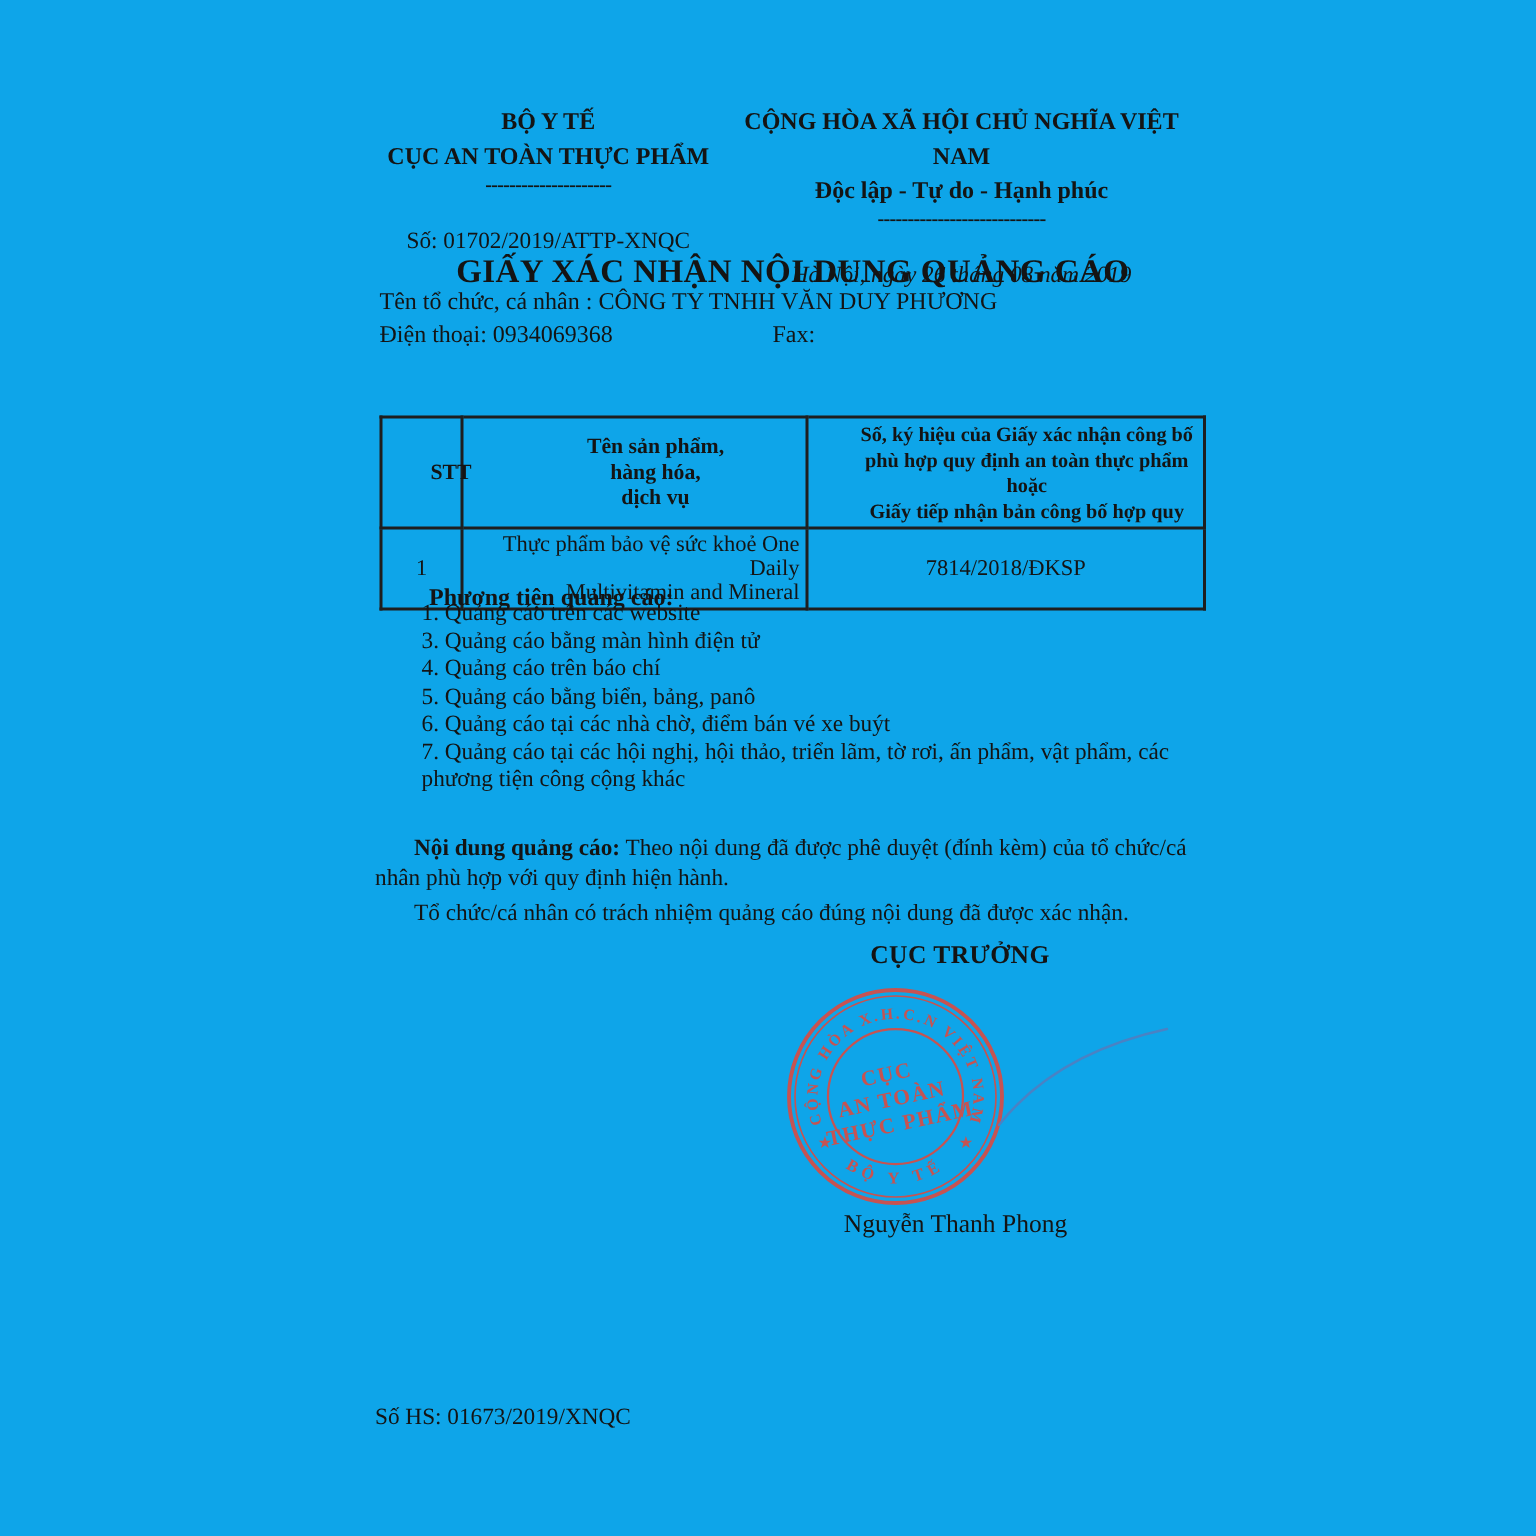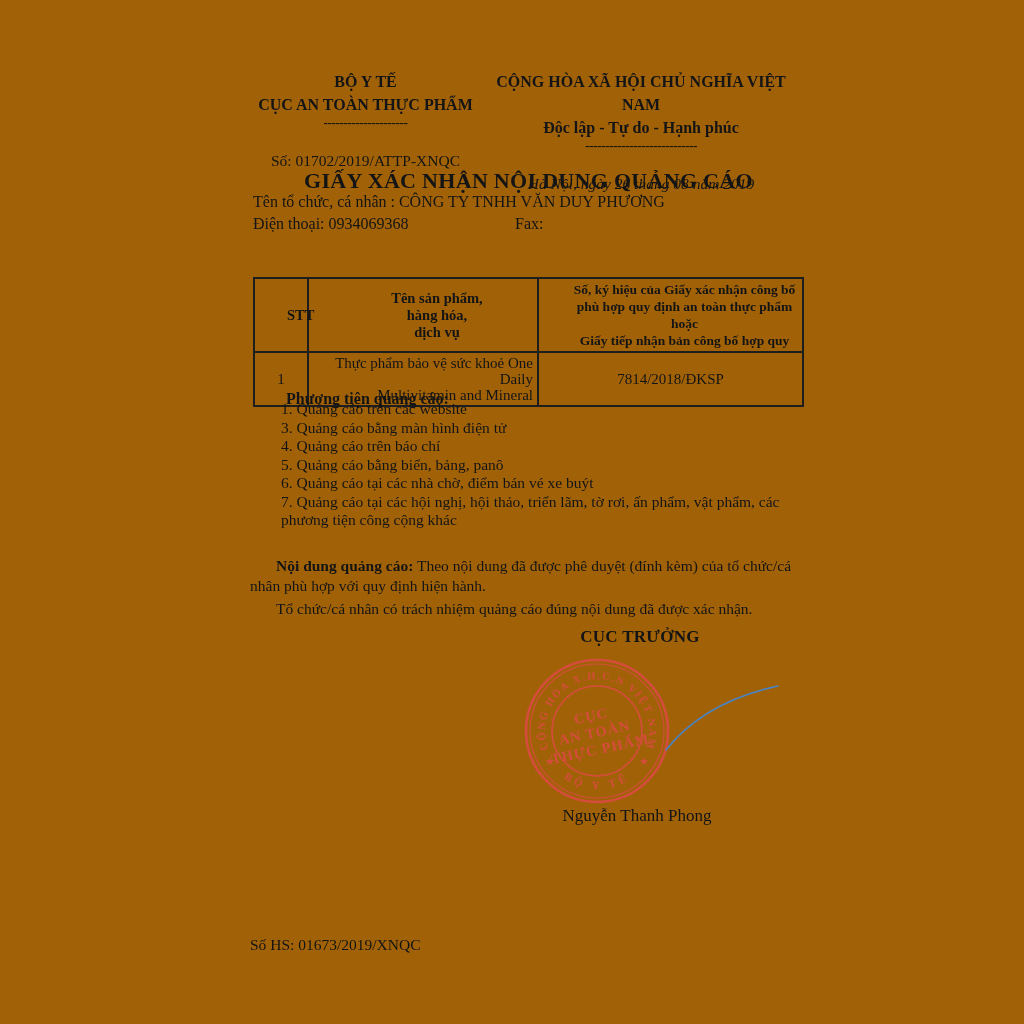--- a/index.html
+++ b/index.html
@@ -1,16 +1,16 @@
 <!DOCTYPE html>
 <html><head>
 <meta charset="utf-8">
 <style>
   html,body{margin:0;padding:0;background:#ffffff;}
-  .page{position:relative;width:1024px;height:1024px;background:#a16207;overflow:hidden;
+  .page{position:relative;width:1024px;height:1024px;background:#0ea5e9;overflow:hidden;
         font-family:"Liberation Serif","DejaVu Serif",serif;color:#141414;}
   .b{font-weight:bold;}
   .i{font-style:italic;}
   .preline{white-space:pre-line;}
 
   .hdr{position:absolute;left:253px;top:70px;width:551px;display:flex;}
   .hdr-left{width:225px;text-align:center;}
   .hdr-right{flex:1;text-align:center;}
   .hdr .hl{font-weight:bold;font-size:16px;line-height:23px;}
   .hdr .dash{font-weight:bold;font-size:13.5px;line-height:13px;letter-spacing:-0.5px;}

